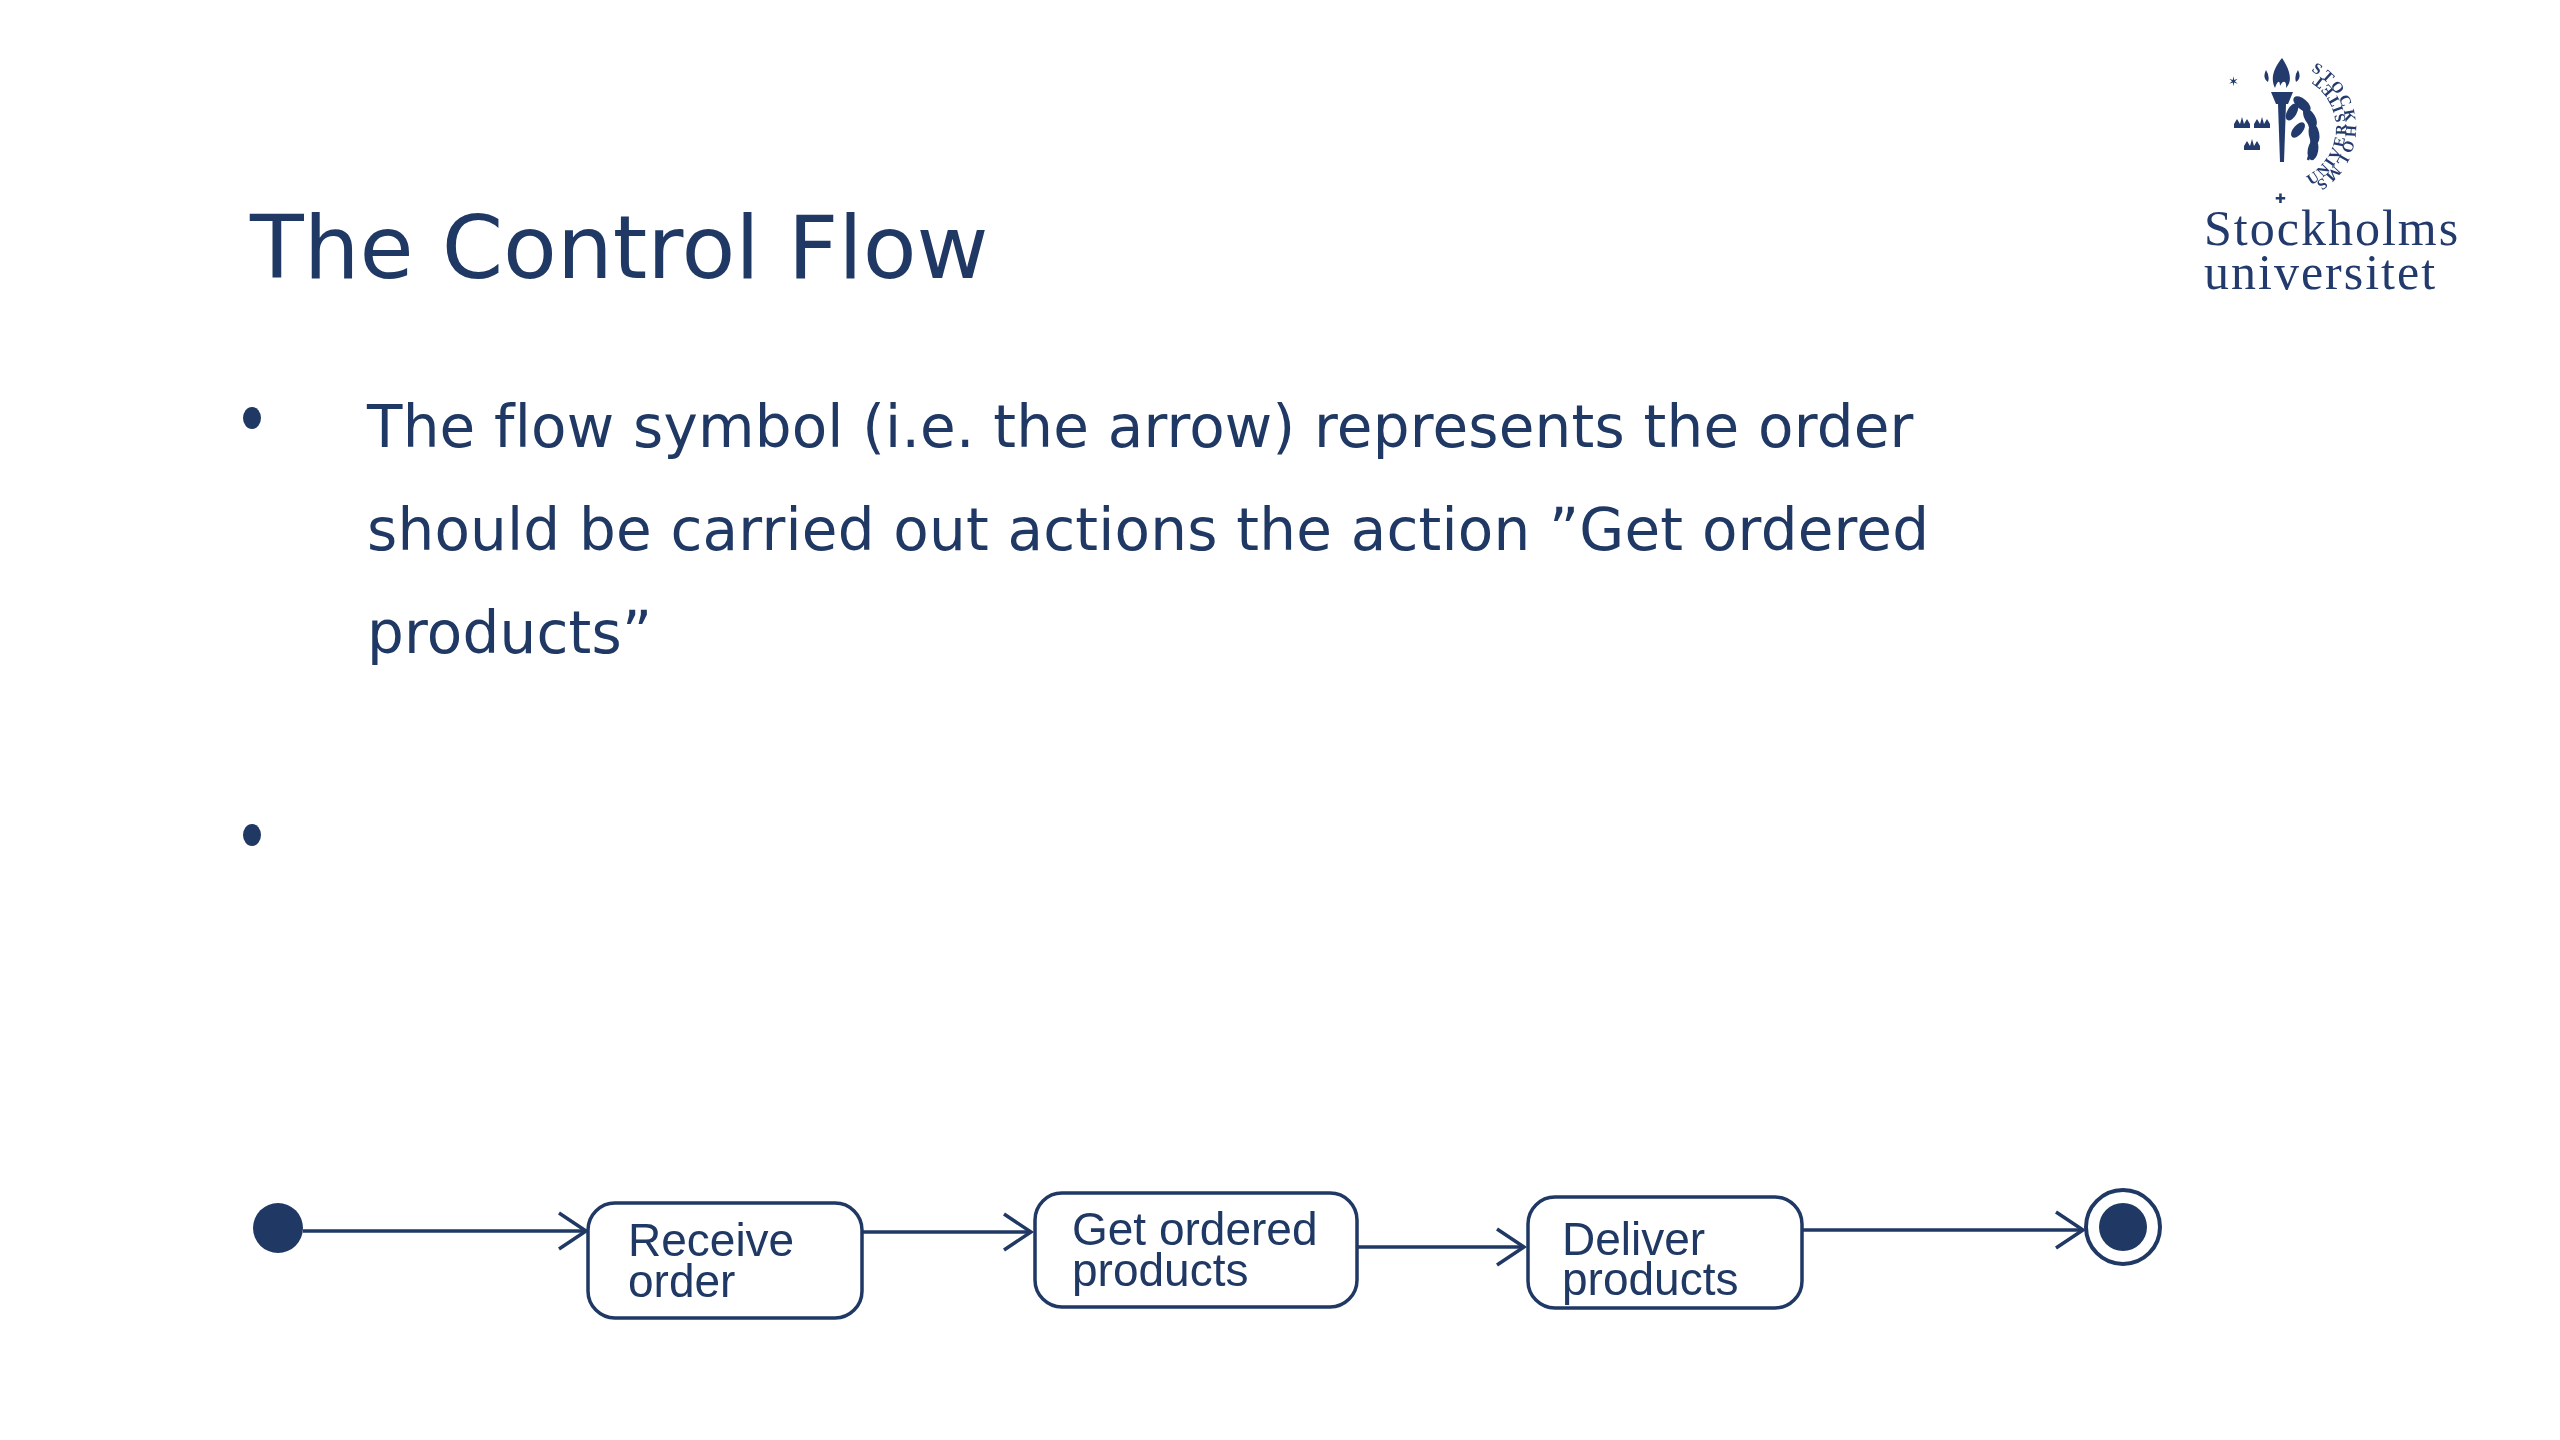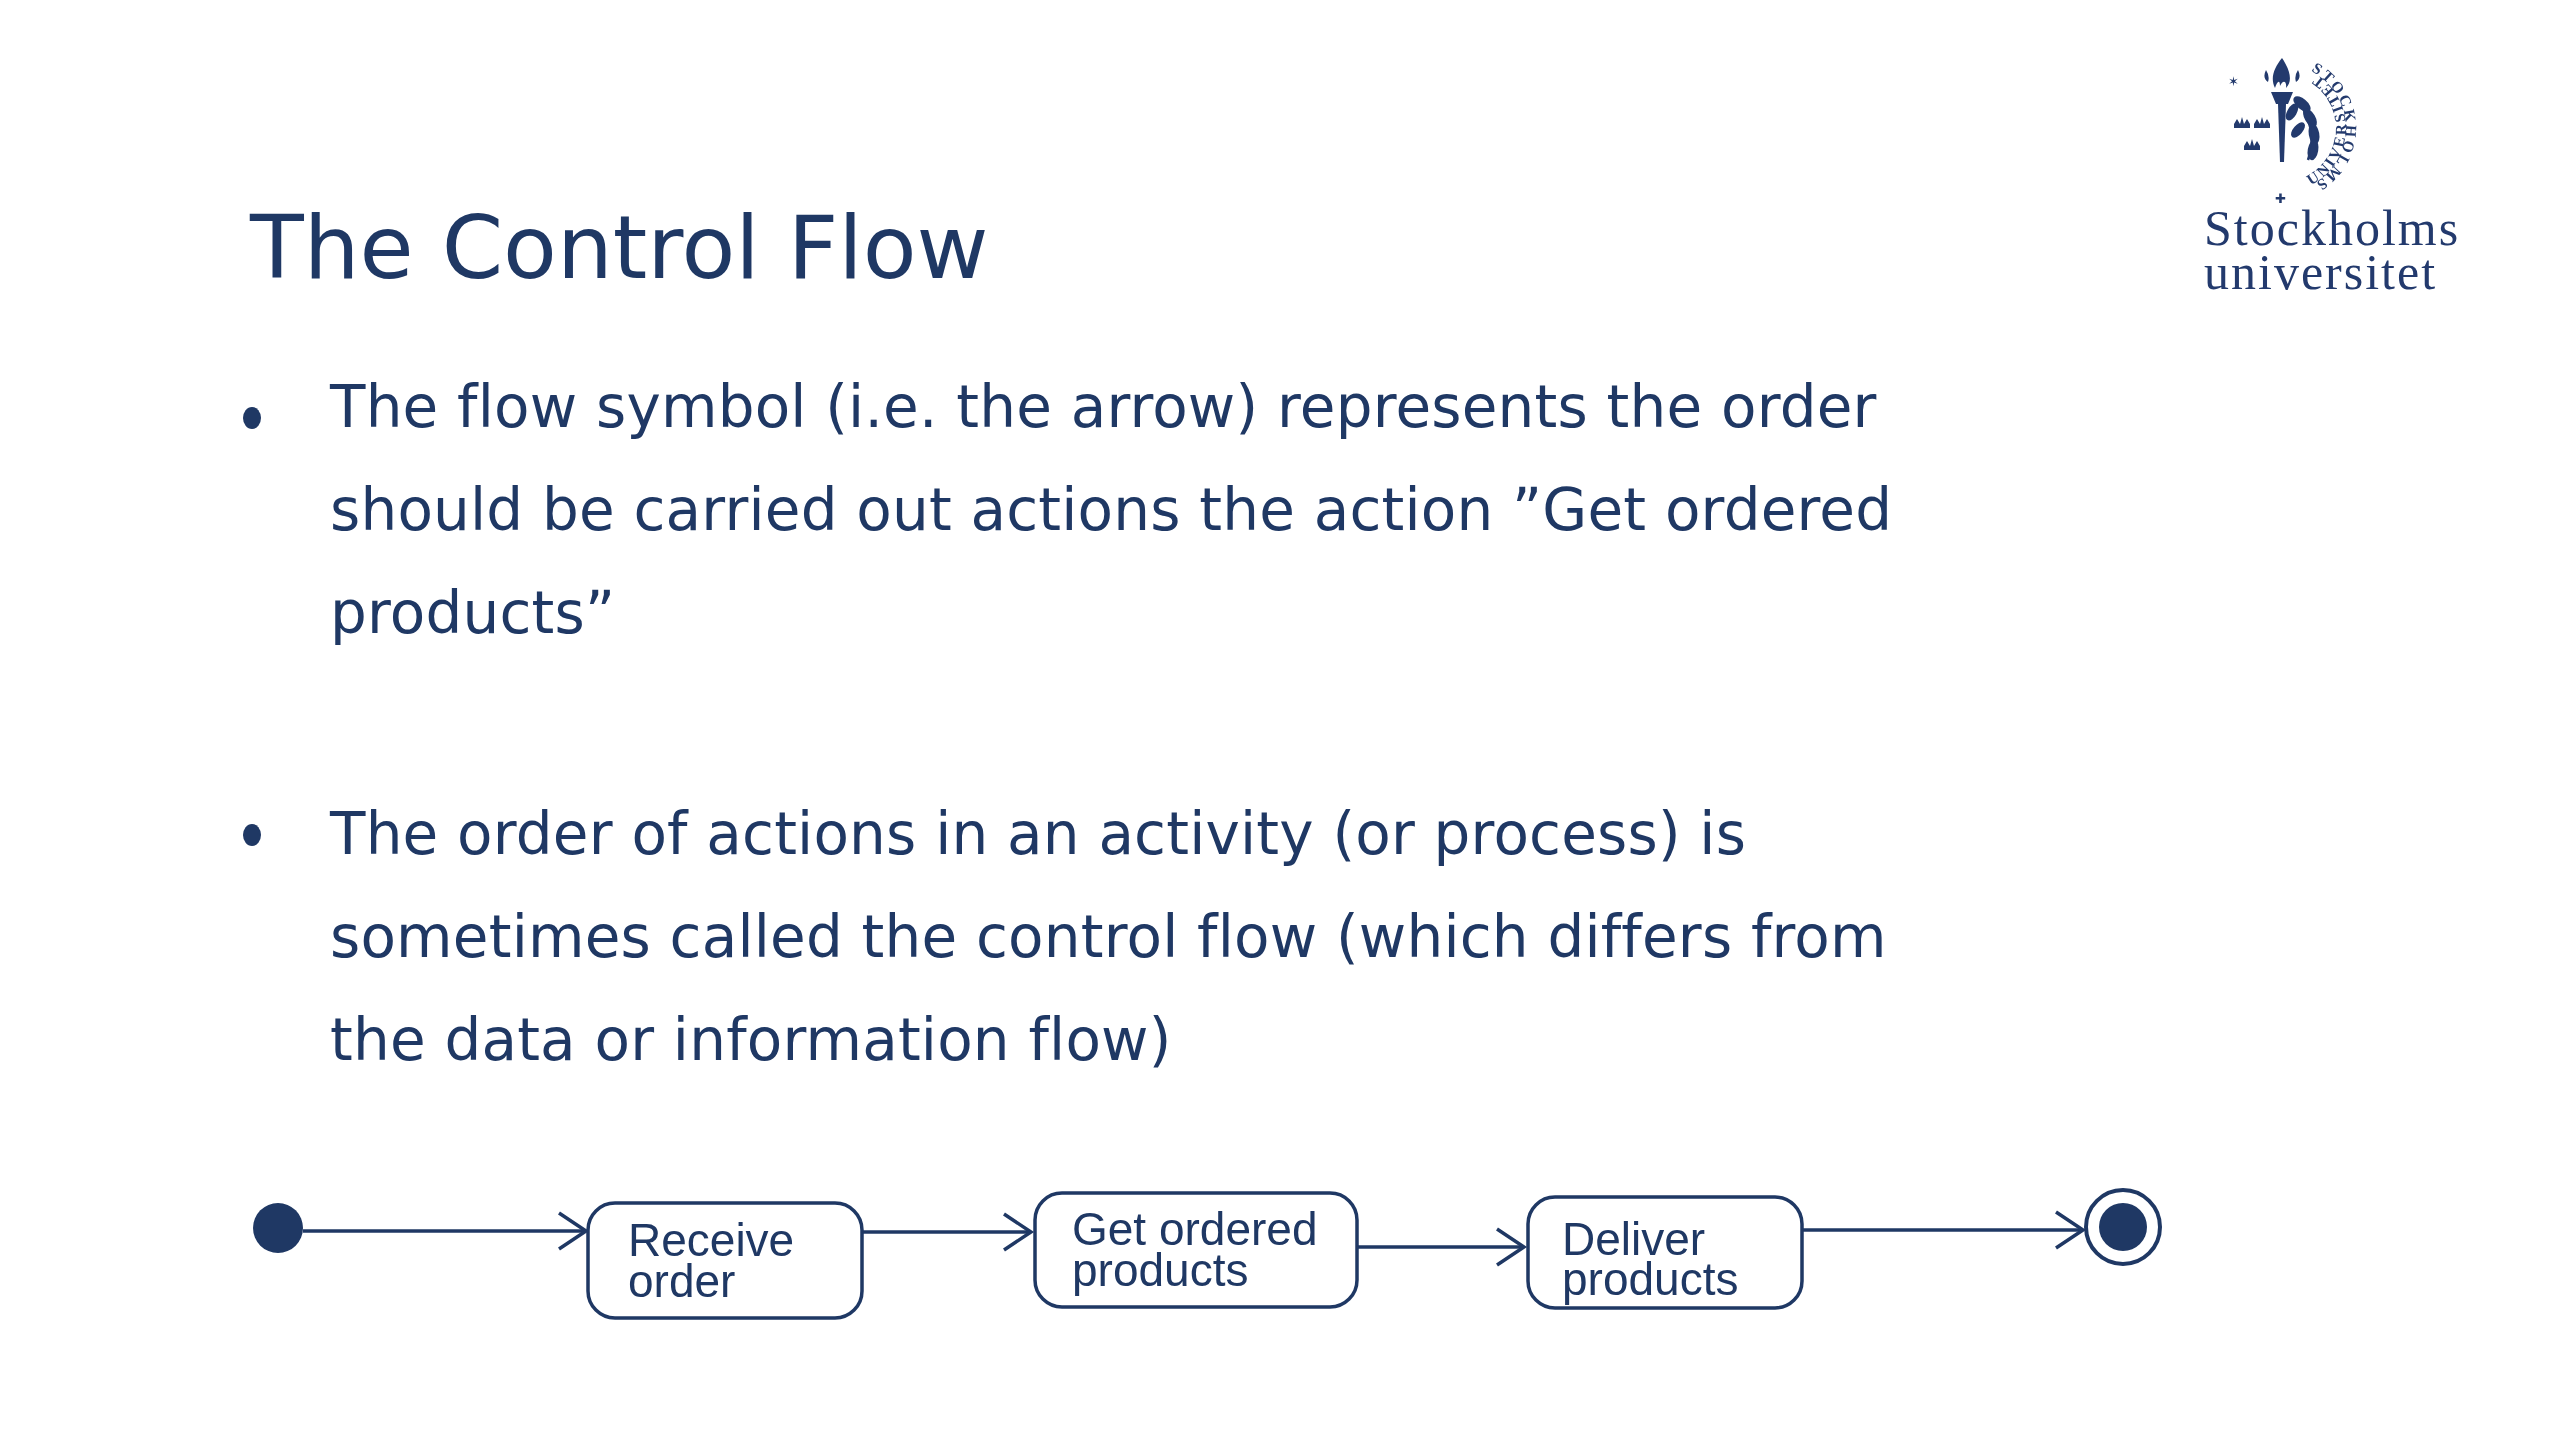--- a/index.html
+++ b/index.html
@@ -19,21 +19,21 @@
   }
 
   .bullet-dot{
     position:absolute;left:243px;width:18px;height:22px;
     border-radius:50%;background:var(--navy);
   }
   .dot-1{top:407px;}
   .dot-2{top:824px;}
 
   .bullet-block{position:absolute;left:330px;}
-  .block-1{top:356px;}
+  .block-1{top:376px;margin-left:37px;}
   .block-2{top:783px;}
   .bullet-line{
     font-size:58px;line-height:103px;letter-spacing:0.2px;
     white-space:nowrap;color:var(--navy);
   }
 
   .diagram-svg{position:absolute;left:200px;top:1140px;}
   .diagram-svg text{
     font-family:"Liberation Sans","DejaVu Sans",sans-serif;
     font-size:46px;fill:var(--navy);
@@ -66,25 +66,20 @@
   <div class="title">The Control Flow</div>
 
   <div class="bullet-dot dot-1"></div>
   <div class="bullet-block block-1">
     <div class="bullet-line">The flow symbol (i.e. the arrow) represents the order</div>
     <div class="bullet-line">should be carried out actions the action ”Get ordered</div>
     <div class="bullet-line">products”</div>
   </div>
 
   <div class="bullet-dot dot-2"></div>
-  <div class="bullet-block block-2">
-    <div class="bullet-line">The order of actions in an activity (or process) is</div>
-    <div class="bullet-line">sometimes called the control flow (which differs from</div>
-    <div class="bullet-line">the data or information flow)</div>
-  </div>
 
   <svg class="diagram-svg" width="2050" height="250" viewBox="0 0 2050 250">
 
     <circle cx="78" cy="88" r="25" fill="#1f3864"></circle>
 
     <line class="shape" x1="103" y1="91" x2="384" y2="91" stroke-width="3.5"></line>
     <polyline class="shape" points="359,73 386,91 359,109" stroke-width="3.5"></polyline>
 
     <rect class="shape" x="388" y="63" width="274" height="115" rx="27" fill="#ffffff" stroke-width="3.5"></rect>
     <text x="428" y="116">Receive</text>

